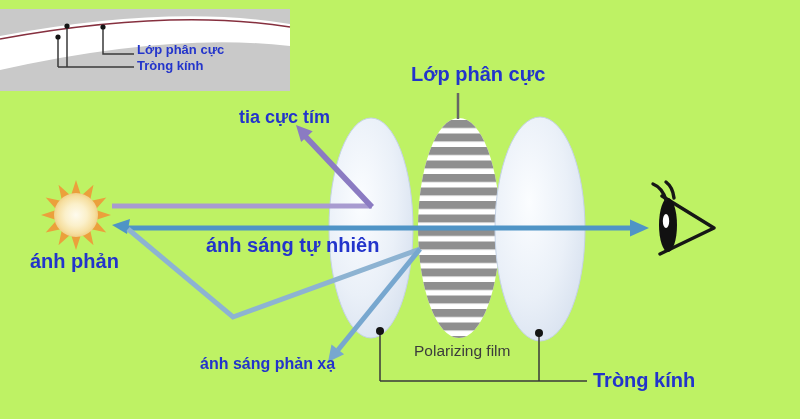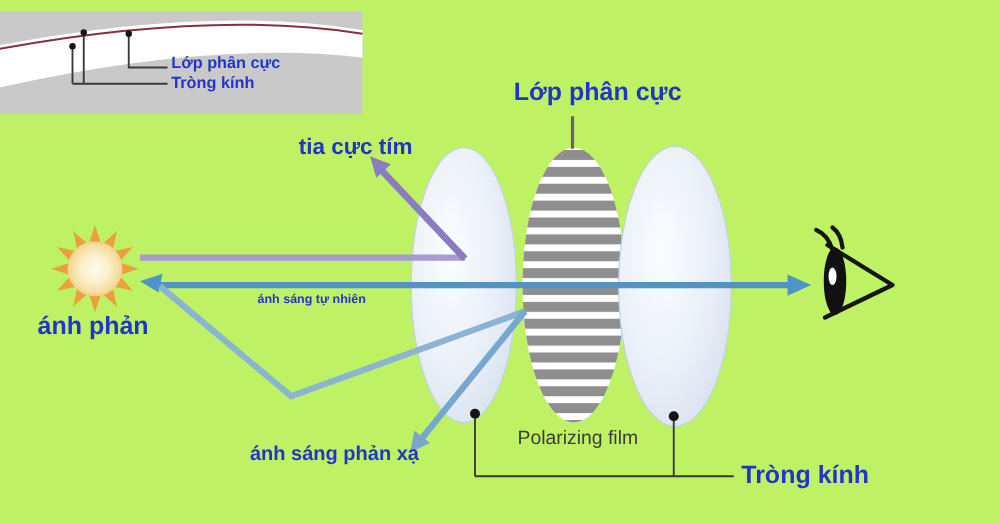--- a/index.html
+++ b/index.html
@@ -20,21 +20,21 @@
   body{font-family:"Liberation Sans","DejaVu Sans",sans-serif;background:#ffffff;}
   .stage{position:relative;width:800px;height:419px;background:#bef264;overflow:hidden;}
   .stage svg{position:absolute;left:0;top:0;}
   .lbl{position:absolute;white-space:nowrap;color:var(--label-blue);font-weight:bold;line-height:1.1;}
   .lbl-inset{font-size:13px;}
   .lbl-inset-polar{left:137px;top:43px;}
   .lbl-inset-lens{left:137px;top:59px;}
   .lbl-polar-title{left:411px;top:63px;font-size:20px;}
   .lbl-uv{left:239px;top:108px;font-size:18px;}
   .lbl-sun{left:30px;top:250px;font-size:20px;}
-  .lbl-natural{left:206px;top:234px;font-size:10px;}
+  .lbl-natural{left:206px;top:234px;font-size:20px;}
   .lbl-reflected{left:200px;top:355px;font-size:16px;}
   .lbl-film{left:414px;top:342px;font-size:15.5px;font-weight:normal;color:var(--film-text);}
   .lbl-lens{left:593px;top:369px;font-size:20px;}
   
   .inset-bg{fill:var(--inset-bg);}
   .inset-band{fill:#ffffff;}
   .polar-line{stroke:var(--polar-red);stroke-width:1.6;fill:none;}
   .callout{stroke:var(--callout);stroke-width:1.5;fill:none;}
   .callout-dot{fill:#141414;}
   .ray-purple{stroke:var(--line-purple);stroke-width:5;fill:none;}

